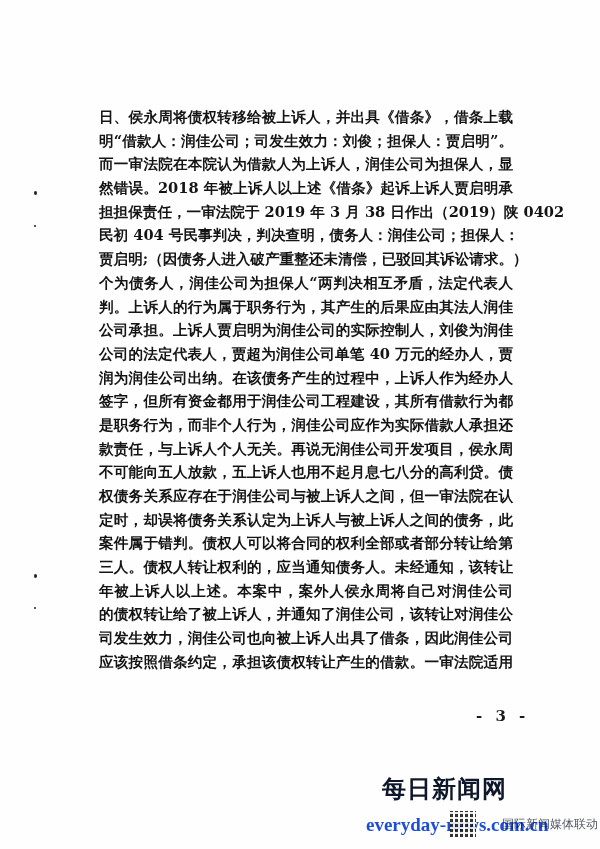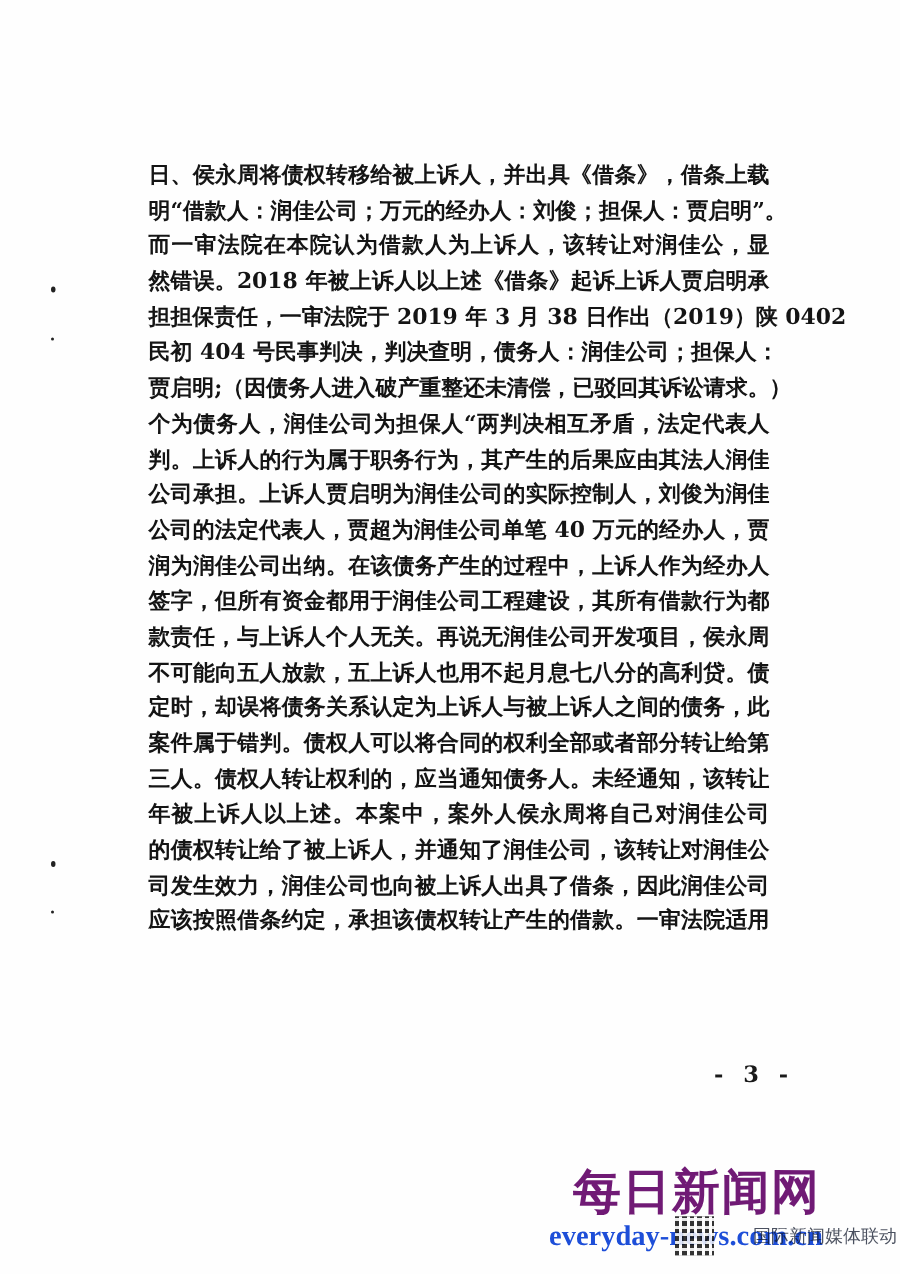--- a/index.html
+++ b/index.html
@@ -12,21 +12,21 @@
     position: absolute; left: 99px; top: 105px; width: 414px;
     font-size: 14.6px; line-height: 23.7px; color: #141414; font-weight: bold;
   }
   .line { display: block; white-space: nowrap; text-align: justify; text-align-last: justify; height: 23.7px; }
   .page-number {
     position: absolute; left: 476px; top: 707px; font-size: 15px; font-weight: bold; color: #1a1a1a;
     letter-spacing: 4px;
   }
   .mark { position: absolute; background: #222; border-radius: 50%; }
   .watermark-title {
-    position: absolute; left: 382px; top: 773px; font-size: 32px; font-weight: bold; color: #701a75;
+    position: absolute; left: 382px; top: 773px; font-size: 24px; font-weight: bold; color: #0f172a;
     font-family: "DejaVu Sans", "Liberation Sans", sans-serif; letter-spacing: 1px;
   }
   .watermark-url {
     position: absolute; left: 366px; top: 814px; font-size: 19px; font-weight: bold; color: #1d4ed8;
     font-family: "Liberation Serif", "DejaVu Serif", serif; white-space: nowrap;
   }
   .watermark-sub {
     position: absolute; left: 482px; top: 816px; font-size: 12px; color: #0f172a;
     font-family: "DejaVu Sans", sans-serif; opacity: 0.75; white-space: nowrap; margin-left: 20px;
   }
@@ -46,34 +46,36 @@
 <body>
 
 <div class="page">
   <div class="mark" style="left:34px;top:191px;width:3px;height:4px;"></div>
   <div class="mark" style="left:34px;top:225px;width:2px;height:2px;"></div>
   <div class="mark" style="left:34px;top:574px;width:3px;height:4px;"></div>
   <div class="mark" style="left:34px;top:607px;width:2px;height:2px;"></div>
 
   <div class="body-text">
     <span class="line">日、侯永周将债权转移给被上诉人，并出具《借条》，借条上载</span>
-    <span class="line">明“借款人：润佳公司；万元的经办人：刘俊；担保人：贾启明”。</span>
-    <span class="line">而一审法院在本院认为借款人为上诉人，该转让对润佳公，显</span>
+    <span class="line">明“借款人：润佳公司；司发生效力：刘俊；担保人：贾启明”。</span>
+    <span class="line">而一审法院在本院认为借款人为上诉人，润佳公司为担保人，显</span>
     <span class="line">然错误。2018 年被上诉人以上述《借条》起诉上诉人贾启明承</span>
     <span class="line">担担保责任，一审法院于 2019 年 3 月 38 日作出（2019）陕 0402</span>
     <span class="line">民初 404 号民事判决，判决查明，债务人：润佳公司；担保人：</span>
     <span class="line">贾启明;（因债务人进入破产重整还未清偿，已驳回其诉讼请求。）</span>
     <span class="line">个为债务人，润佳公司为担保人“两判决相互矛盾，法定代表人</span>
     <span class="line">判。上诉人的行为属于职务行为，其产生的后果应由其法人润佳</span>
     <span class="line">公司承担。上诉人贾启明为润佳公司的实际控制人，刘俊为润佳</span>
     <span class="line">公司的法定代表人，贾超为润佳公司单笔 40 万元的经办人，贾</span>
     <span class="line">润为润佳公司出纳。在该债务产生的过程中，上诉人作为经办人</span>
     <span class="line">签字，但所有资金都用于润佳公司工程建设，其所有借款行为都</span>
+    <span class="line">是职务行为，而非个人行为，润佳公司应作为实际借款人承担还</span>
     <span class="line">款责任，与上诉人个人无关。再说无润佳公司开发项目，侯永周</span>
     <span class="line">不可能向五人放款，五上诉人也用不起月息七八分的高利贷。债</span>
+    <span class="line">权债务关系应存在于润佳公司与被上诉人之间，但一审法院在认</span>
     <span class="line">定时，却误将债务关系认定为上诉人与被上诉人之间的债务，此</span>
     <span class="line">案件属于错判。债权人可以将合同的权利全部或者部分转让给第</span>
     <span class="line">三人。债权人转让权利的，应当通知债务人。未经通知，该转让</span>
     <span class="line">年被上诉人以上述。本案中，案外人侯永周将自己对润佳公司</span>
     <span class="line">的债权转让给了被上诉人，并通知了润佳公司，该转让对润佳公</span>
     <span class="line">司发生效力，润佳公司也向被上诉人出具了借条，因此润佳公司</span>
     <span class="line">应该按照借条约定，承担该债权转让产生的借款。一审法院适用</span>
   </div>
 
   <div class="page-number">- 3 -</div>

